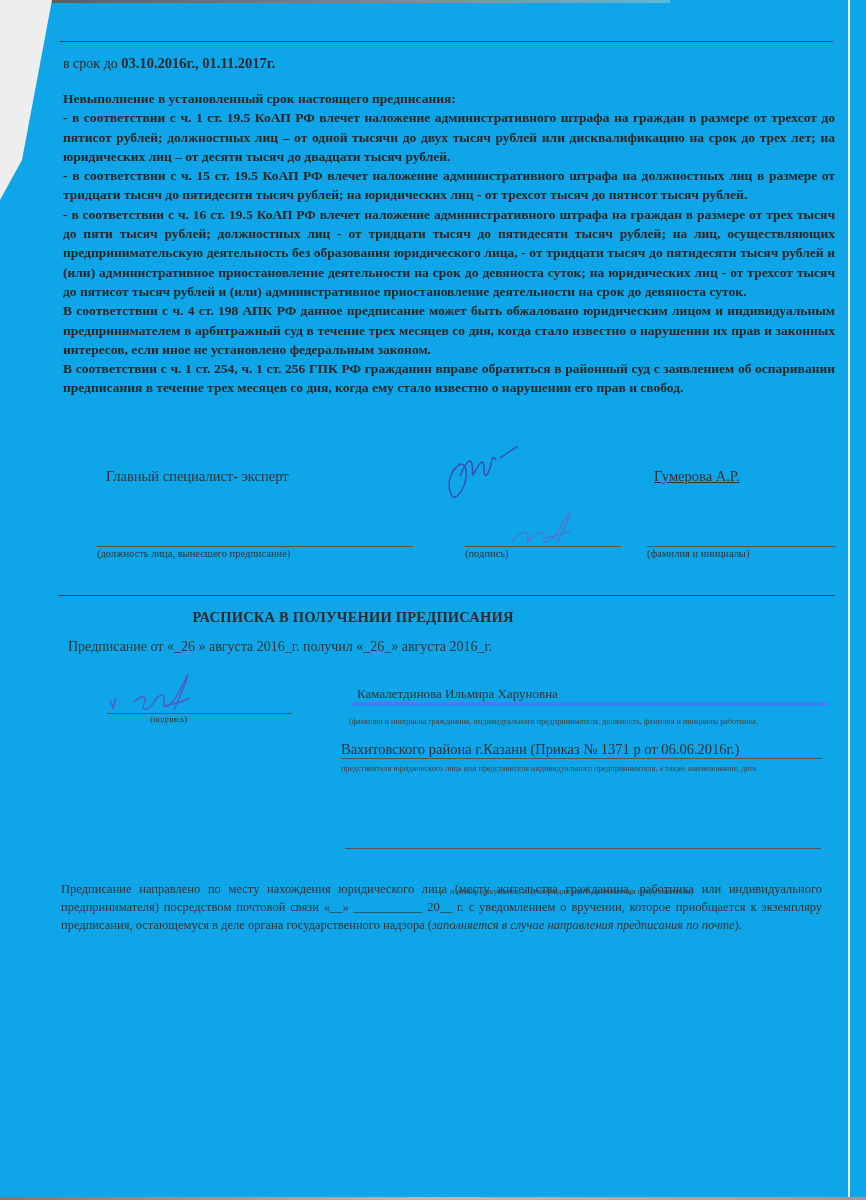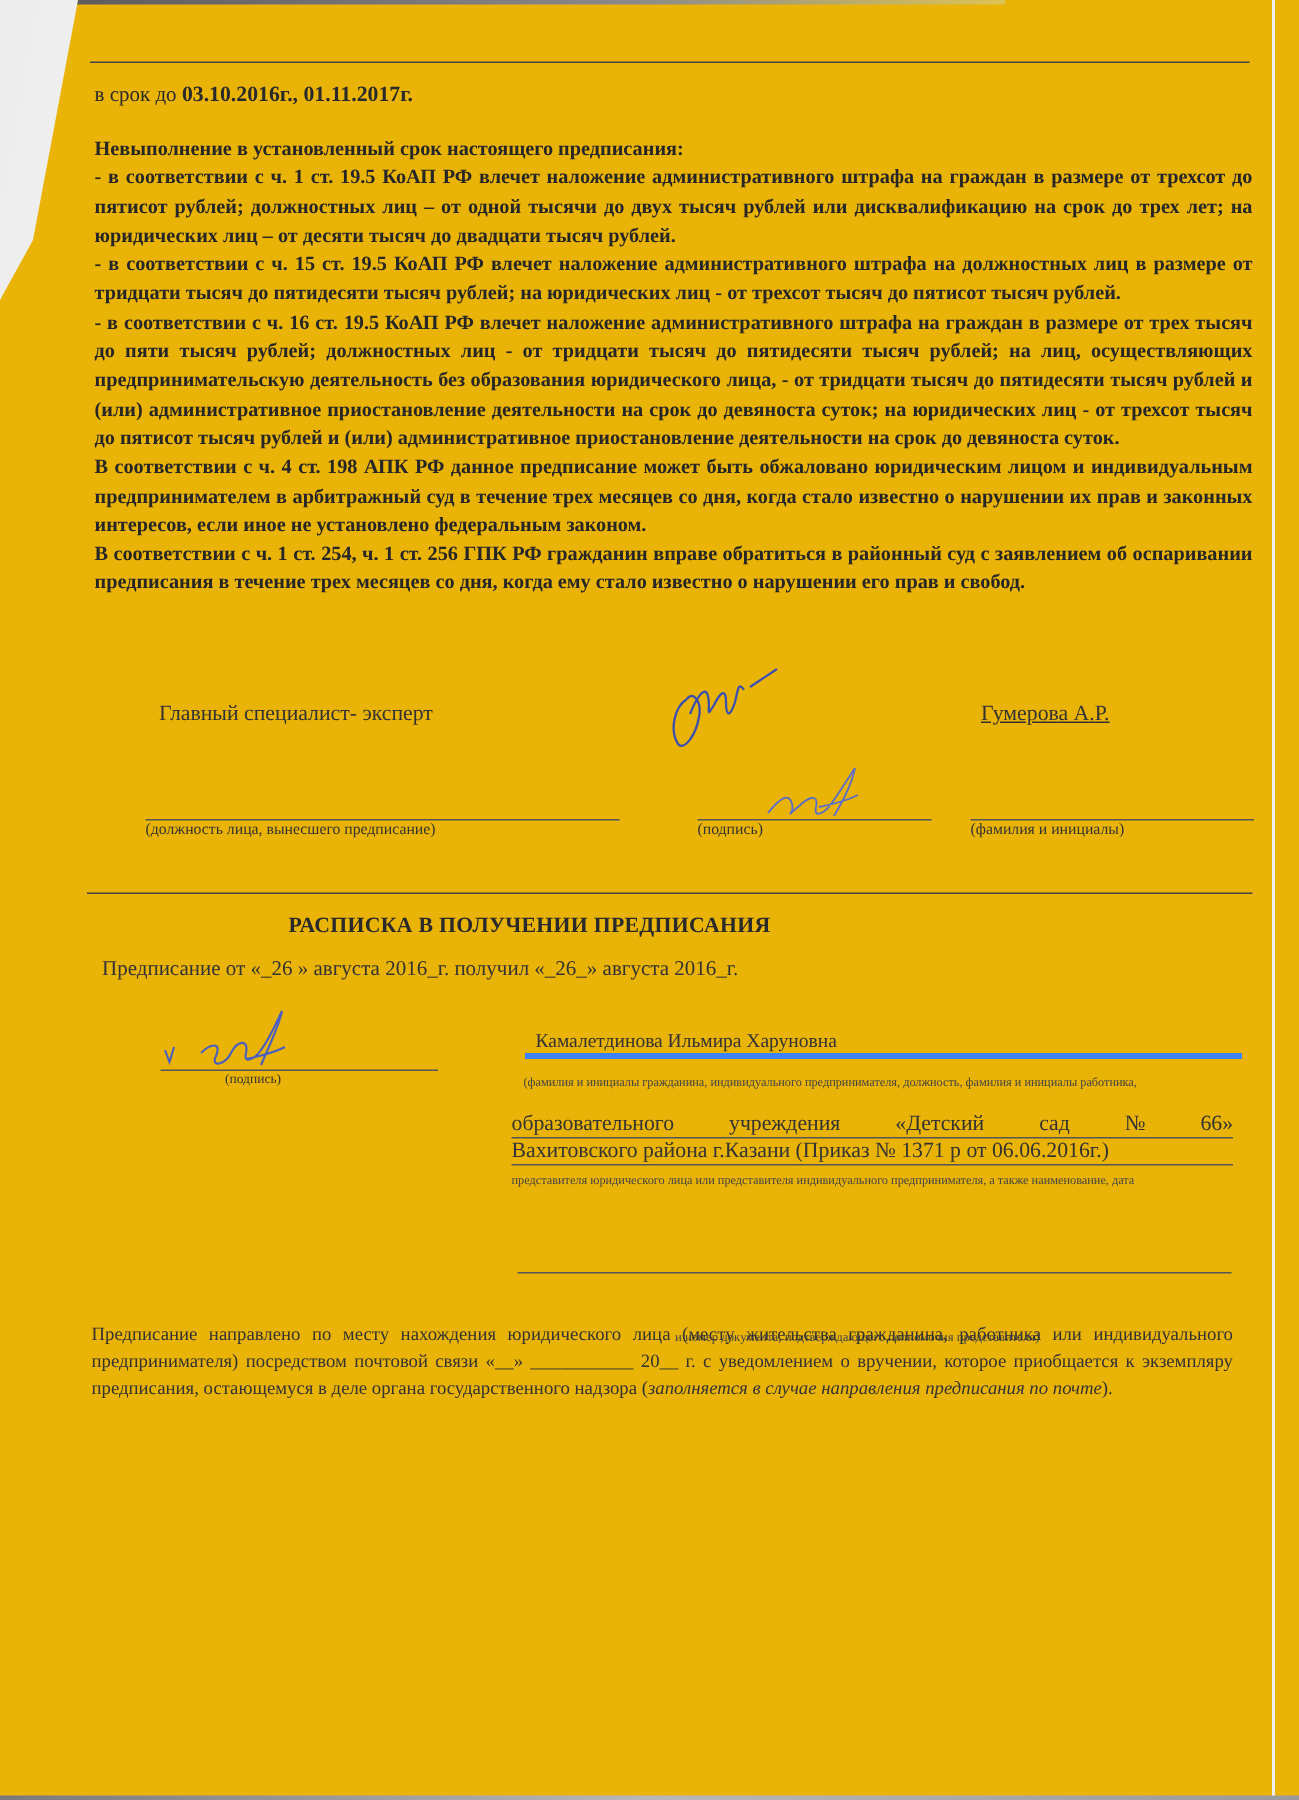--- a/index.html
+++ b/index.html
@@ -12,21 +12,21 @@
       position: relative;
       overflow: hidden;
       background: #fdfdfd;
       font-family: "Liberation Serif", serif;
       color: #2a2a2a;
     }
     .page {
       position: absolute;
       left: 0; top: 0;
       width: 866px; height: 1200px;
-      background: #eab308;
+      background: #0ea5e9;
     }
     
     .scan-top {
       position: absolute; left: 50px; top: 0; width: 620px; height: 3px;
       background: linear-gradient(to right, #5d5d5d, #8a8a8a 60%, rgba(200,220,200,0.4));
     }
     .scan-fold {
       position: absolute; left: 0; top: 0; width: 60px; height: 1200px;
       background: linear-gradient(100deg, #ececec 0%, #f3f3f3 55%, rgba(255,255,255,0) 100%);
       clip-path: polygon(0 0, 52px 0, 22px 160px, 0 200px);
@@ -152,28 +152,20 @@
   <svg class="sig" style="left:104px; top:672px;" width="110" height="50">
     <path d="M6 28 L9 36 L12 26 M30 30 C36 24, 44 22, 40 32 C36 40, 46 38, 50 30 C54 22, 62 20, 60 30 C58 38, 66 34, 70 28 C76 20, 80 10, 84 2 C82 12, 76 24, 70 38 M60 34 C70 32, 78 30, 86 26" stroke="#4a5fc0" stroke-width="1.4" fill="none"></path>
   </svg>
   <div class="line" style="left:107px; top:713px; width:185px;"></div>
   <div class="abs caption" style="left:150px; top:714px; width:100px; font-size:9px;">(подпись)</div>
 
   <div class="name-line">Камалетдинова Ильмира Харуновна</div>
   <div class="abs tiny-caption" style="left:349px; top:703px;margin-top:14px;">(фамилия и инициалы гражданина, индивидуального предпринимателя, должность, фамилия и инициалы работника,</div>
 
   <div class="rep-block">
-    <div class="rep-line">
-      <span>образовательного</span>
-      <span>учреждения</span>
-      <span>«Детский</span>
-      <span>сад</span>
-      <span>№</span>
-      <span>66»</span>
-    </div>
     <div class="rep-line last">Вахитовского  района г.Казани  (Приказ № 1371 р от 06.06.2016г.)</div>
     <div class="tiny-caption" style="margin-top:1px;">представителя юридического лица или представителя индивидуального предпринимателя, а также наименование, дата</div>
   </div>
 
   <div class="line" style="left:345px; top:848px; width:476px;"></div>
   <div class="abs tiny-caption" style="left:450px; top:886px; font-size:8.5px;">и номер документа, подтверждающего полномочия представителя)</div>
 
   <div class="footer-text">
     <span>Предписание направлено по месту нахождения юридического лица (месту жительства гражданина, работника или индивидуального предпринимателя) посредством почтовой связи «__» ___________ 20__ г. с уведомлением о вручении, которое приобщается к экземпляру предписания, остающемуся в деле органа государственного надзора (</span><i>заполняется в случае направления предписания по почте</i><span>).</span>
   </div>

